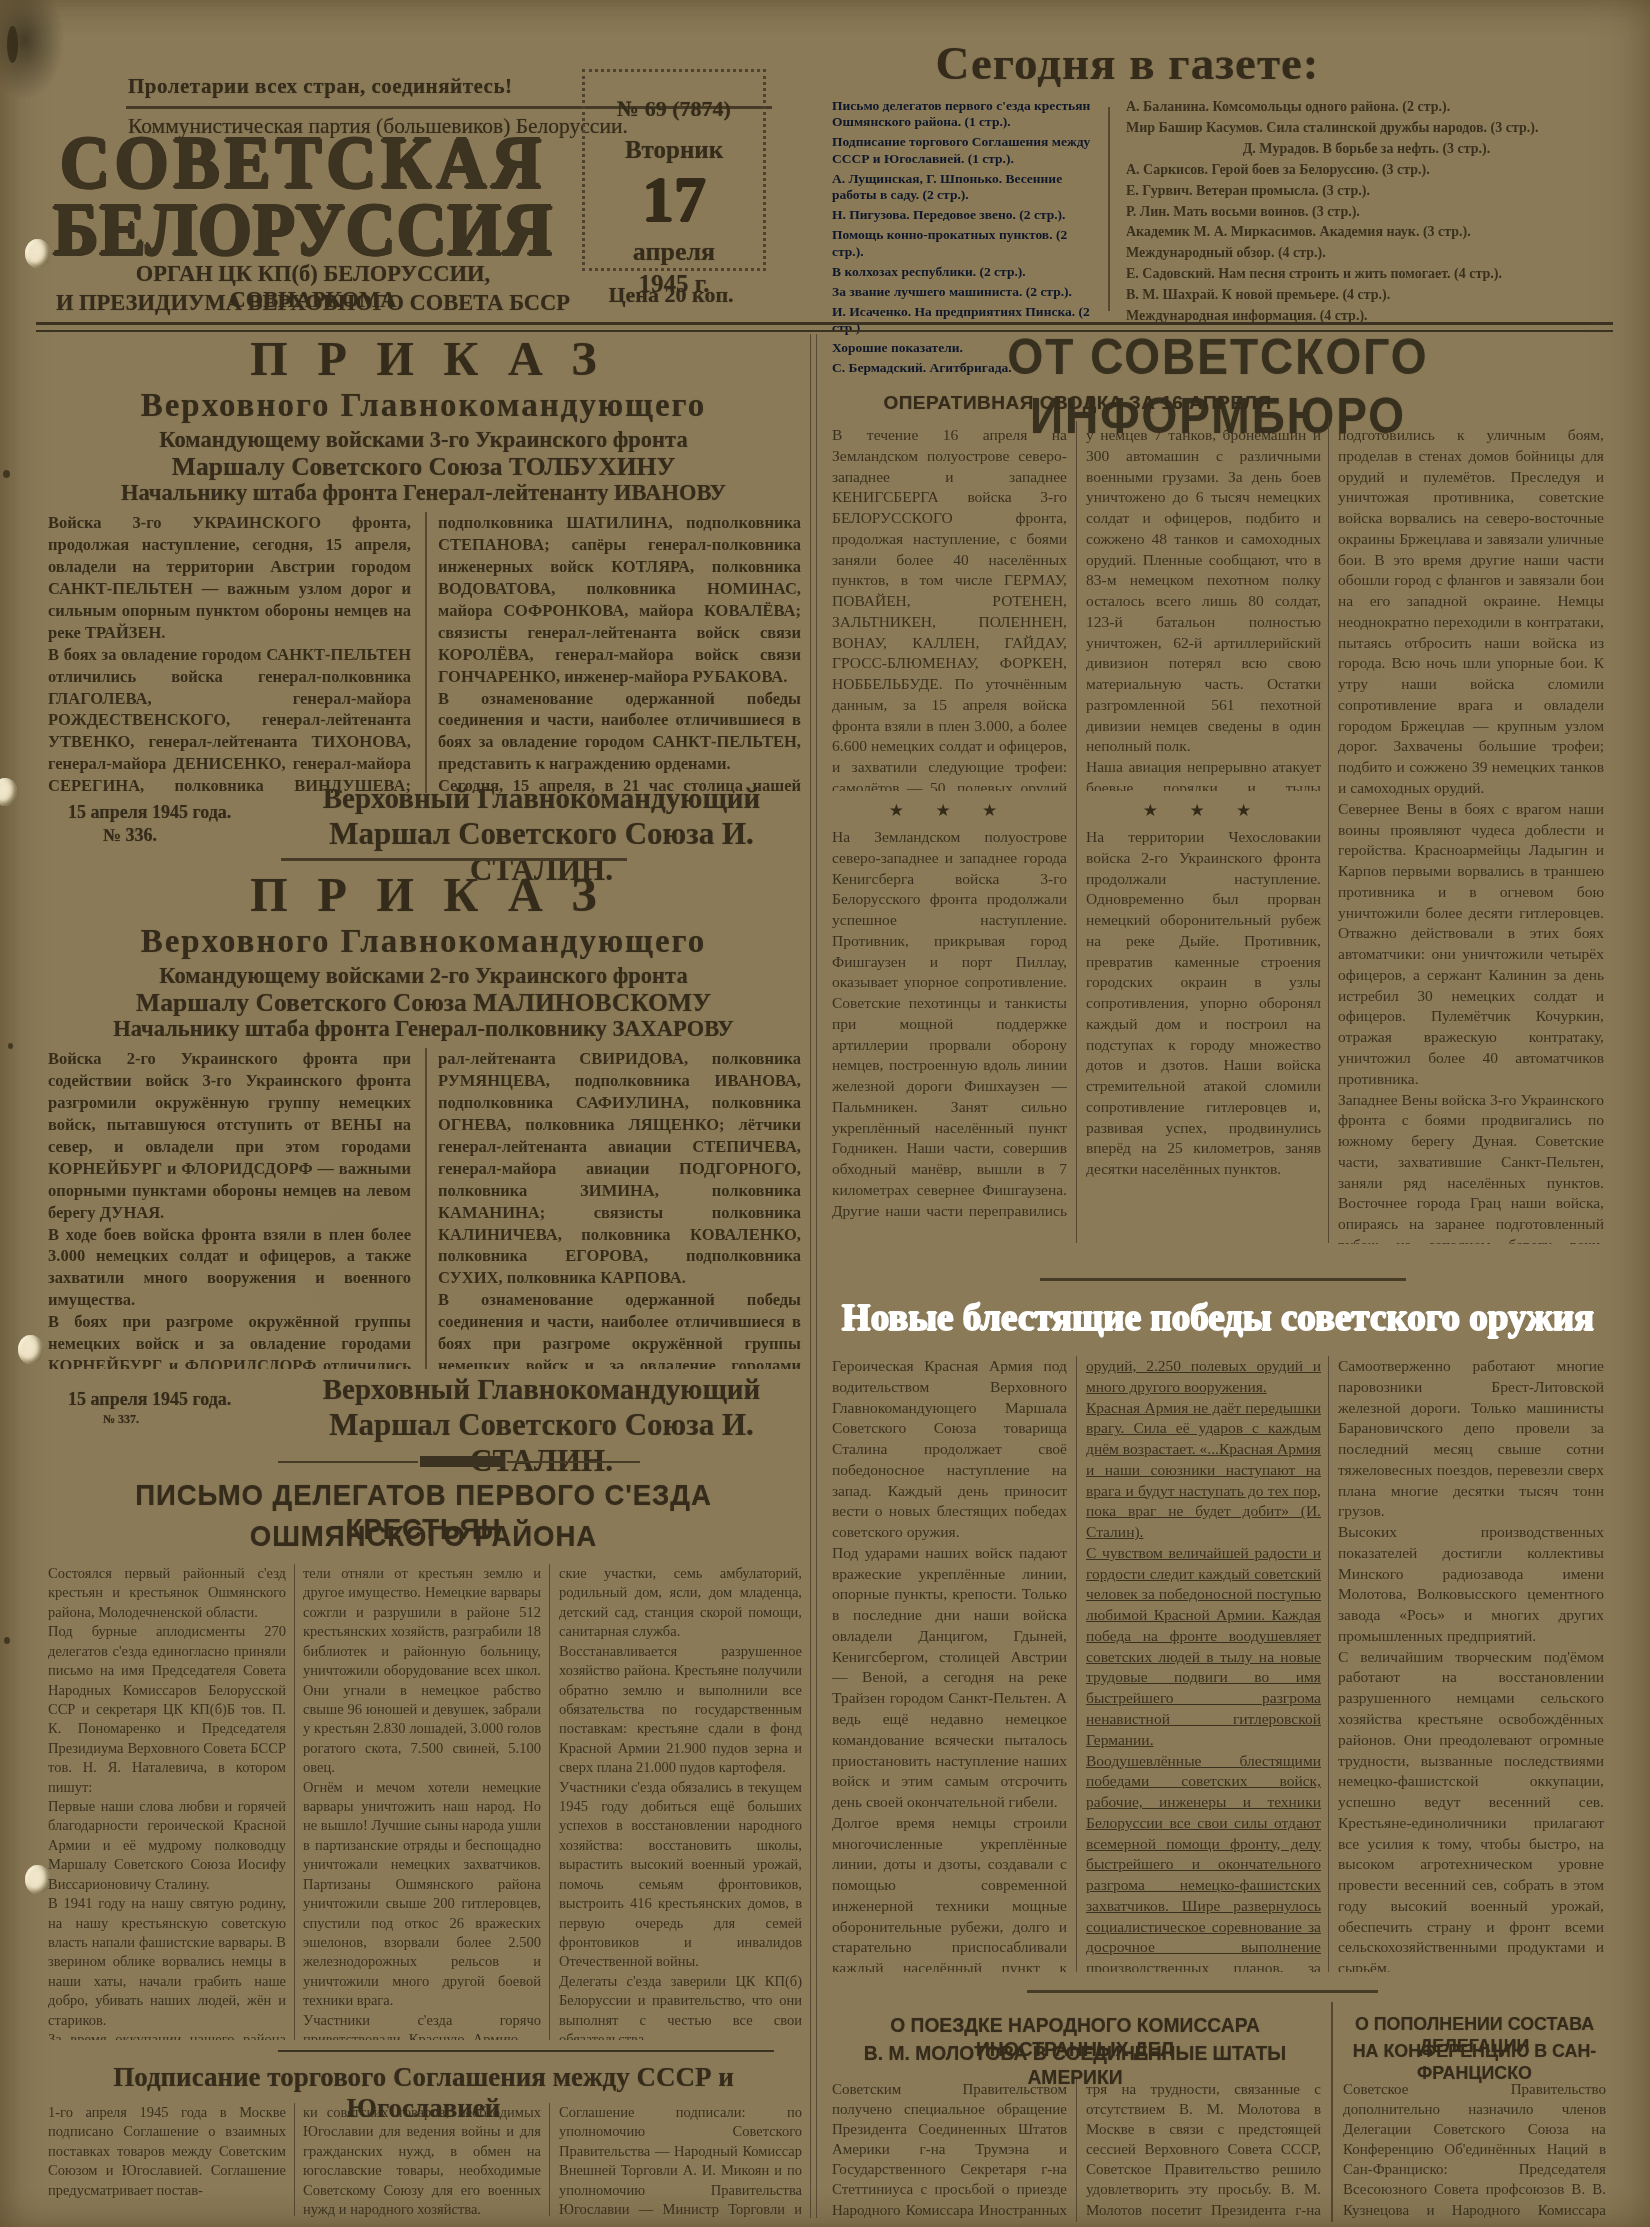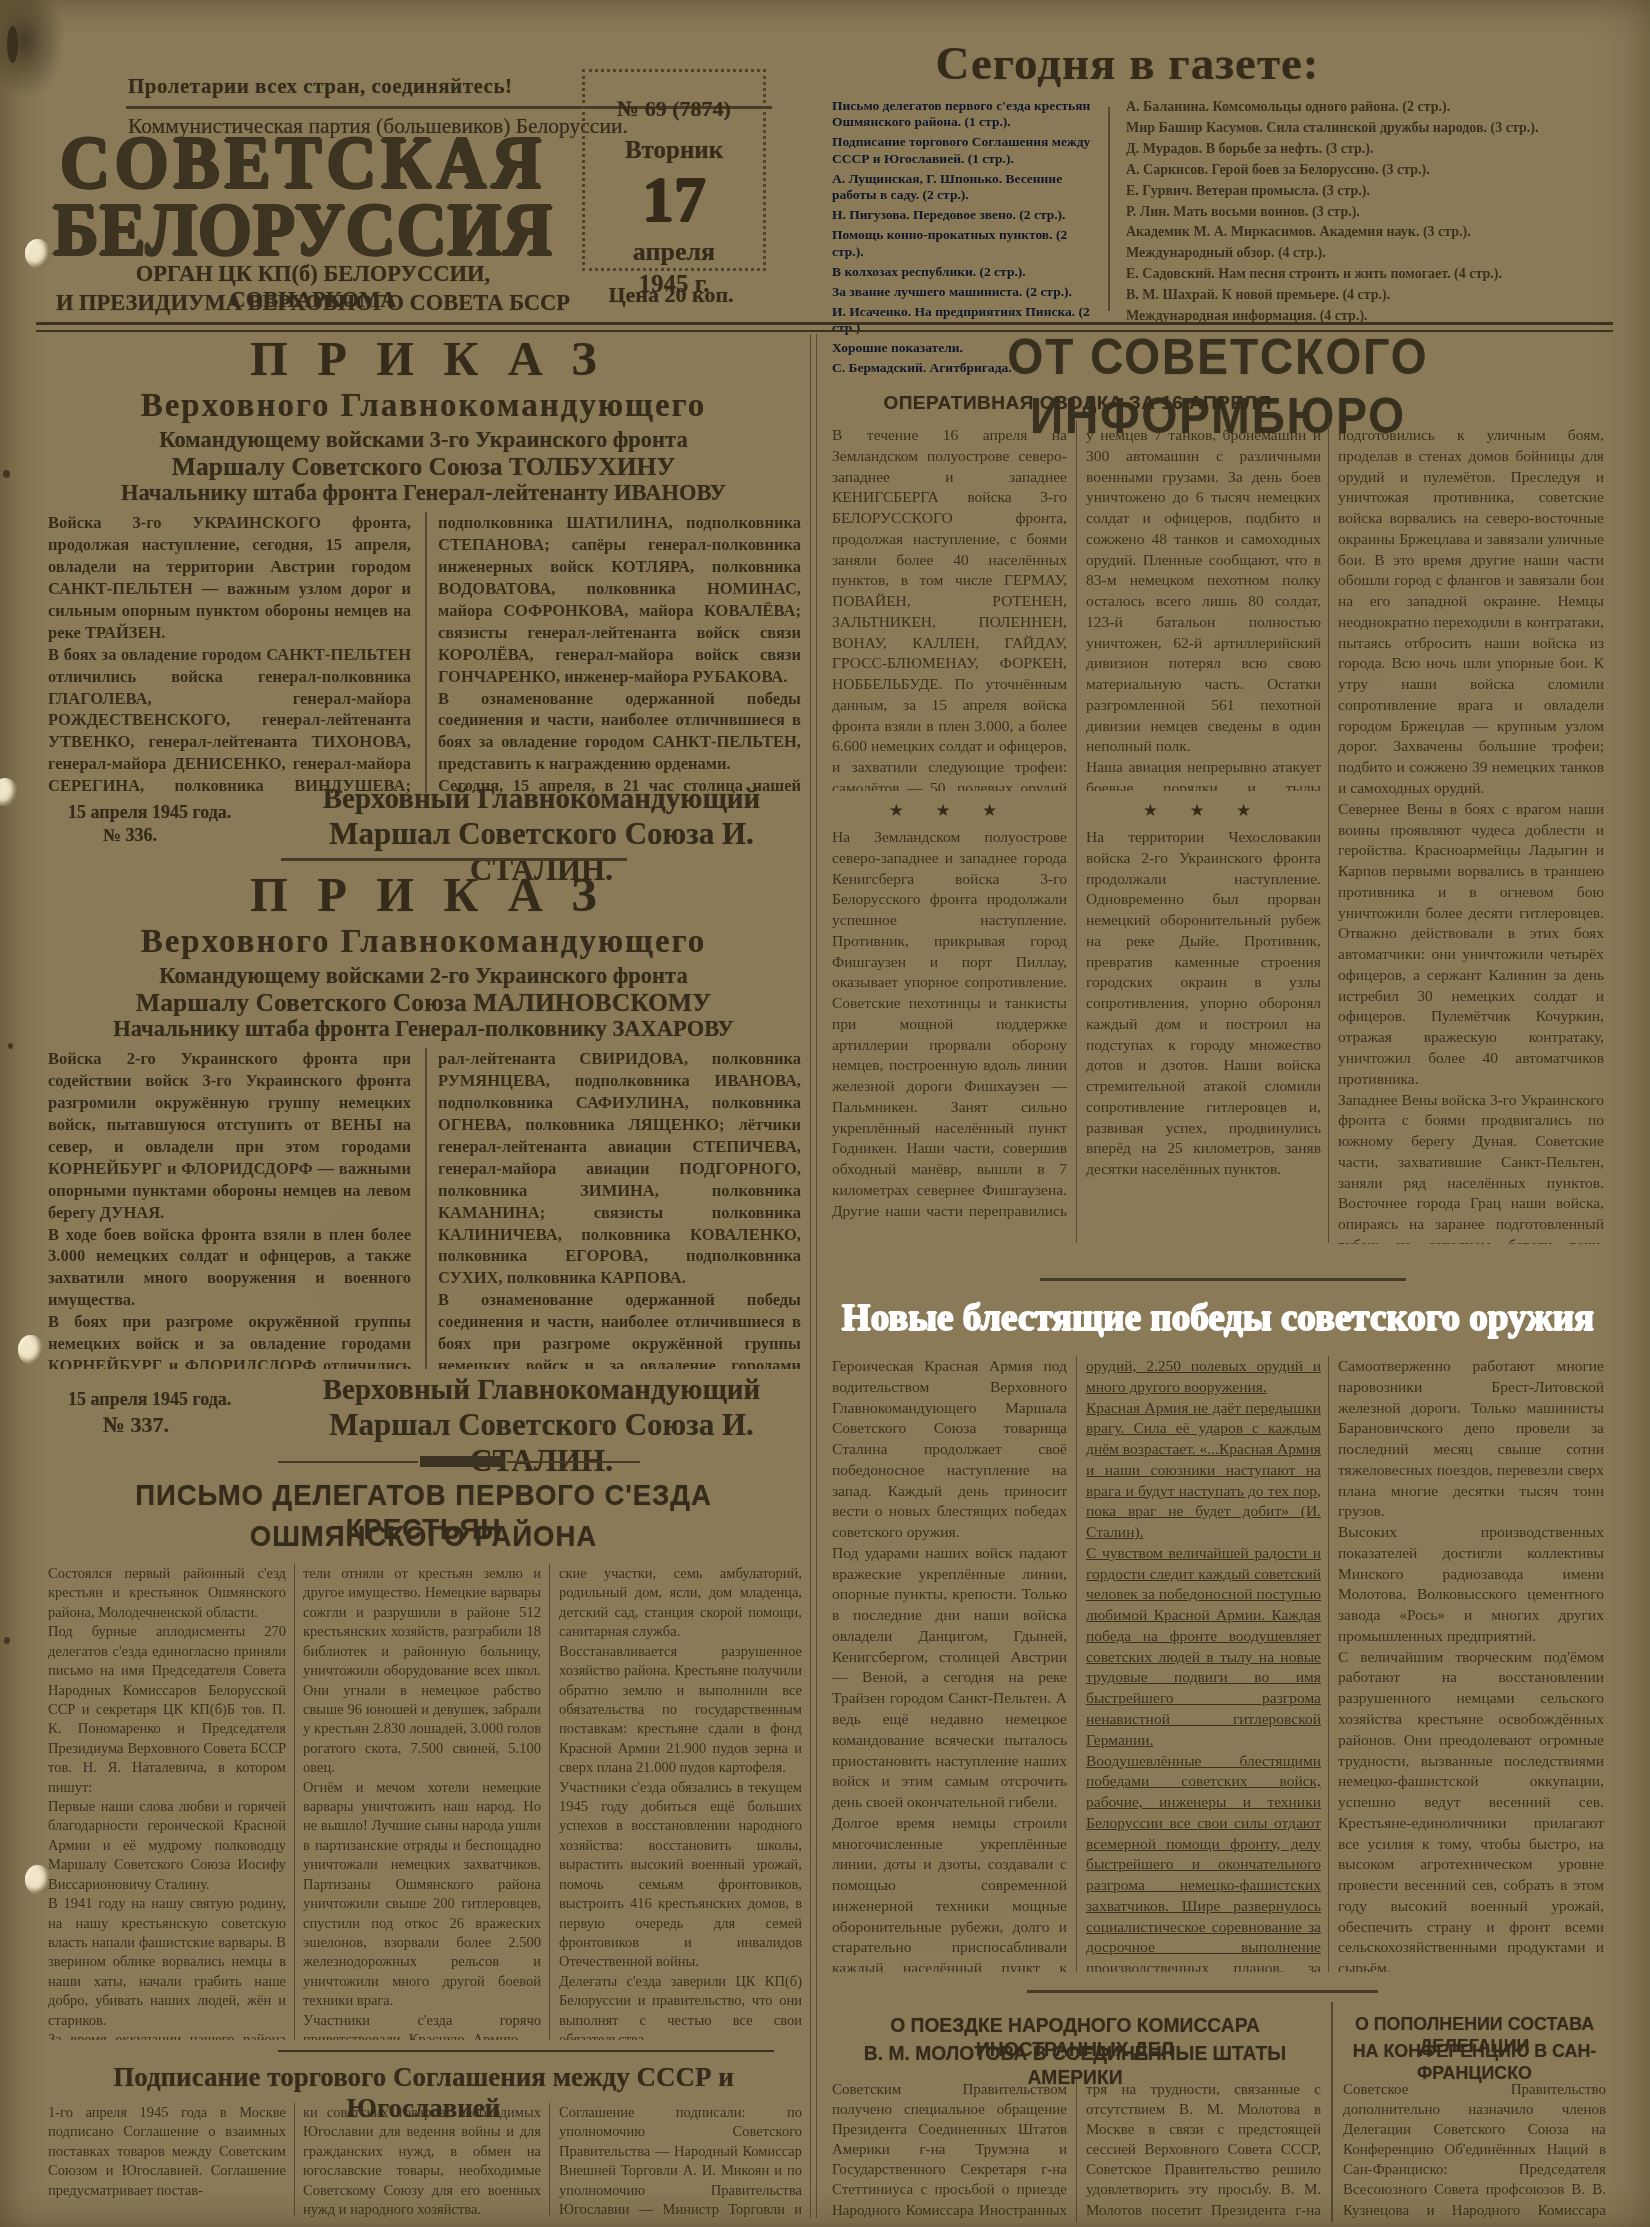--- a/index.html
+++ b/index.html
@@ -74,21 +74,21 @@
     <div style="margin-bottom:3.5px;">В колхозах республики. (2 стр.).</div>
     <div style="margin-bottom:3.5px;">За звание лучшего машиниста. (2 стр.).</div>
     <div style="margin-bottom:3.5px;">И. Исаченко. На предприятиях Пинска. (2 стр.).</div>
     <div style="margin-bottom:3.5px;">Хорошие показатели.</div>
     <div>С. Бермадский. Агитбригада.</div>
   </div>
   <div class="abs vline" style="left:1108px;top:107px;width:1.5px;height:204px;"></div>
   <div class="abs" style="left:1126px;top:98px;width:481px;font-size:14px;font-weight:bold;line-height:1.28;color:#39301e;">
     <div style="margin-bottom:3px;">А. Баланина. Комсомольцы одного района. (2 стр.).</div>
     <div style="margin-bottom:3px;">Мир Башир Касумов. Сила сталинской дружбы народов. (3 стр.).</div>
-    <div style="margin-bottom:3px;">Д. Мурадов. В борьбе за нефть. (3 стр.).</div>
+    <div style="margin-bottom:3px;text-align:center;">Д. Мурадов. В борьбе за нефть. (3 стр.).</div>
     <div style="margin-bottom:3px;">А. Саркисов. Герой боев за Белоруссию. (3 стр.).</div>
     <div style="margin-bottom:3px;">Е. Гурвич. Ветеран промысла. (3 стр.).</div>
     <div style="margin-bottom:3px;">Р. Лин. Мать восьми воинов. (3 стр.).</div>
     <div style="margin-bottom:3px;">Академик М. А. Миркасимов. Академия наук. (3 стр.).</div>
     <div style="margin-bottom:3px;">Международный обзор. (4 стр.).</div>
     <div style="margin-bottom:3px;">Е. Садовский. Нам песня строить и жить помогает. (4 стр.).</div>
     <div style="margin-bottom:3px;">В. М. Шахрай. К новой премьере. (4 стр.).</div>
     <div>Международная информация. (4 стр.).</div>
   </div>
 
@@ -129,21 +129,21 @@
 В боях при разгроме окружённой группы немецких войск и за овладение городами КОРНЕЙБУРГ и ФЛОРИДСДОРФ отличились войска генерал-полковника ПЕТРУШЕВСКОГО, генерал-лейтенанта ЗАХВАТАЕВА, генерал-майора БИРЮКОВА, генерал-майора ДЕРЕВЯНКО, генерал-майора БАХТИНА, генерал-майора СЕНОЖЕЦКОГО, генерал-майора МАРГЕЛОВА, генерал-майора ИВАНОВА, полковника КОВТУН-СТАНКЕВИЧА, полковника САГИТОВА, полковника ВАСИЛЕВСКОГО, полковника АНДРИЕВСКОГО, полковника ДРЫЧКИНА; артиллеристы генерал-майора артиллерии ИВАНОВА, полковника ЛИХАЧЕВА, полковника МОТОВА, полковника БУЛАХТИНА; танкисты гене-</div>
   <div class="abs vline" style="left:425px;top:1048px;width:1.5px;height:321px;"></div>
   <div class="abs j pre clip boldcol" style="left:438px;top:1048px;width:363px;height:321px;">рал-лейтенанта СВИРИДОВА, полковника РУМЯНЦЕВА, подполковника ИВАНОВА, подполковника САФИУЛИНА, полковника ОГНЕВА, полковника ЛЯЩЕНКО; лётчики генерал-лейтенанта авиации СТЕПИЧЕВА, генерал-майора авиации ПОДГОРНОГО, полковника ЗИМИНА, полковника КАМАНИНА; связисты полковника КАЛИНИЧЕВА, полковника КОВАЛЕНКО, полковника ЕГОРОВА, подполковника СУХИХ, полковника КАРПОВА.
 В ознаменование одержанной победы соединения и части, наиболее отличившиеся в боях при разгроме окружённой группы немецких войск и за овладение городами КОРНЕЙБУРГ и ФЛОРИДСДОРФ, представить к награждению орденами.
 Сегодня, 15 апреля, в 22 часа 30 минут столица нашей Родины МОСКВА от имени Родины салютует доблестным войскам 2-го Украинского фронта, разгромившим окружённую группу немецких войск и овладевшим городами КОРНЕЙБУРГ и ФЛОРИДСДОРФ, — двадцатью артиллерийскими залпами из двухсот двадцати четырёх орудий.
 За отличные боевые действия ОБ'ЯВЛЯЮ БЛАГОДАРНОСТЬ руководимым Вами войскам, участвовавшим в боях за освобождение КОРНЕЙБУРГА и ФЛОРИДСДОРФА.
 Вечная слава героям, павшим в боях за свободу и независимость нашей Родины!
 Смерть немецким захватчикам!</div>
 
   <div class="abs worn" style="left:68px;top:1389px;font-size:18px;font-weight:bold;">15 апреля 1945 года.</div>
-  <div class="abs worn" style="left:103px;top:1412px;font-size:22px;font-weight:bold;">№ 337.</div>
+  <div class="abs worn" style="left:103px;top:1412px;font-size:12px;font-weight:bold;">№ 337.</div>
   <div class="abs c worn" style="left:281px;top:1373px;width:521px;font-size:29px;font-weight:bold;">Верховный Главнокомандующий</div>
   <div class="abs c worn" style="left:281px;top:1407px;width:521px;font-size:31px;font-weight:bold;">Маршал Советского Союза И. СТАЛИН.</div>
 
   <div class="abs rule" style="left:278px;top:1461px;width:140px;height:2px;"></div>
   <div class="abs" style="left:420px;top:1456px;width:85px;height:11px;background:#3b3222;"></div>
   <div class="abs rule" style="left:507px;top:1461px;width:133px;height:2px;"></div>
 
   <div class="abs c sans worn" style="left:45px;top:1478px;width:757px;font-size:30px;font-weight:bold;transform:scaleX(.92);letter-spacing:1px;">ПИСЬМО ДЕЛЕГАТОВ ПЕРВОГО С'ЕЗДА КРЕСТЬЯН</div>
   <div class="abs c sans worn" style="left:45px;top:1519px;width:757px;font-size:30px;font-weight:bold;transform:scaleX(.92);letter-spacing:1px;">ОШМЯНСКОГО РАЙОНА</div>
 

